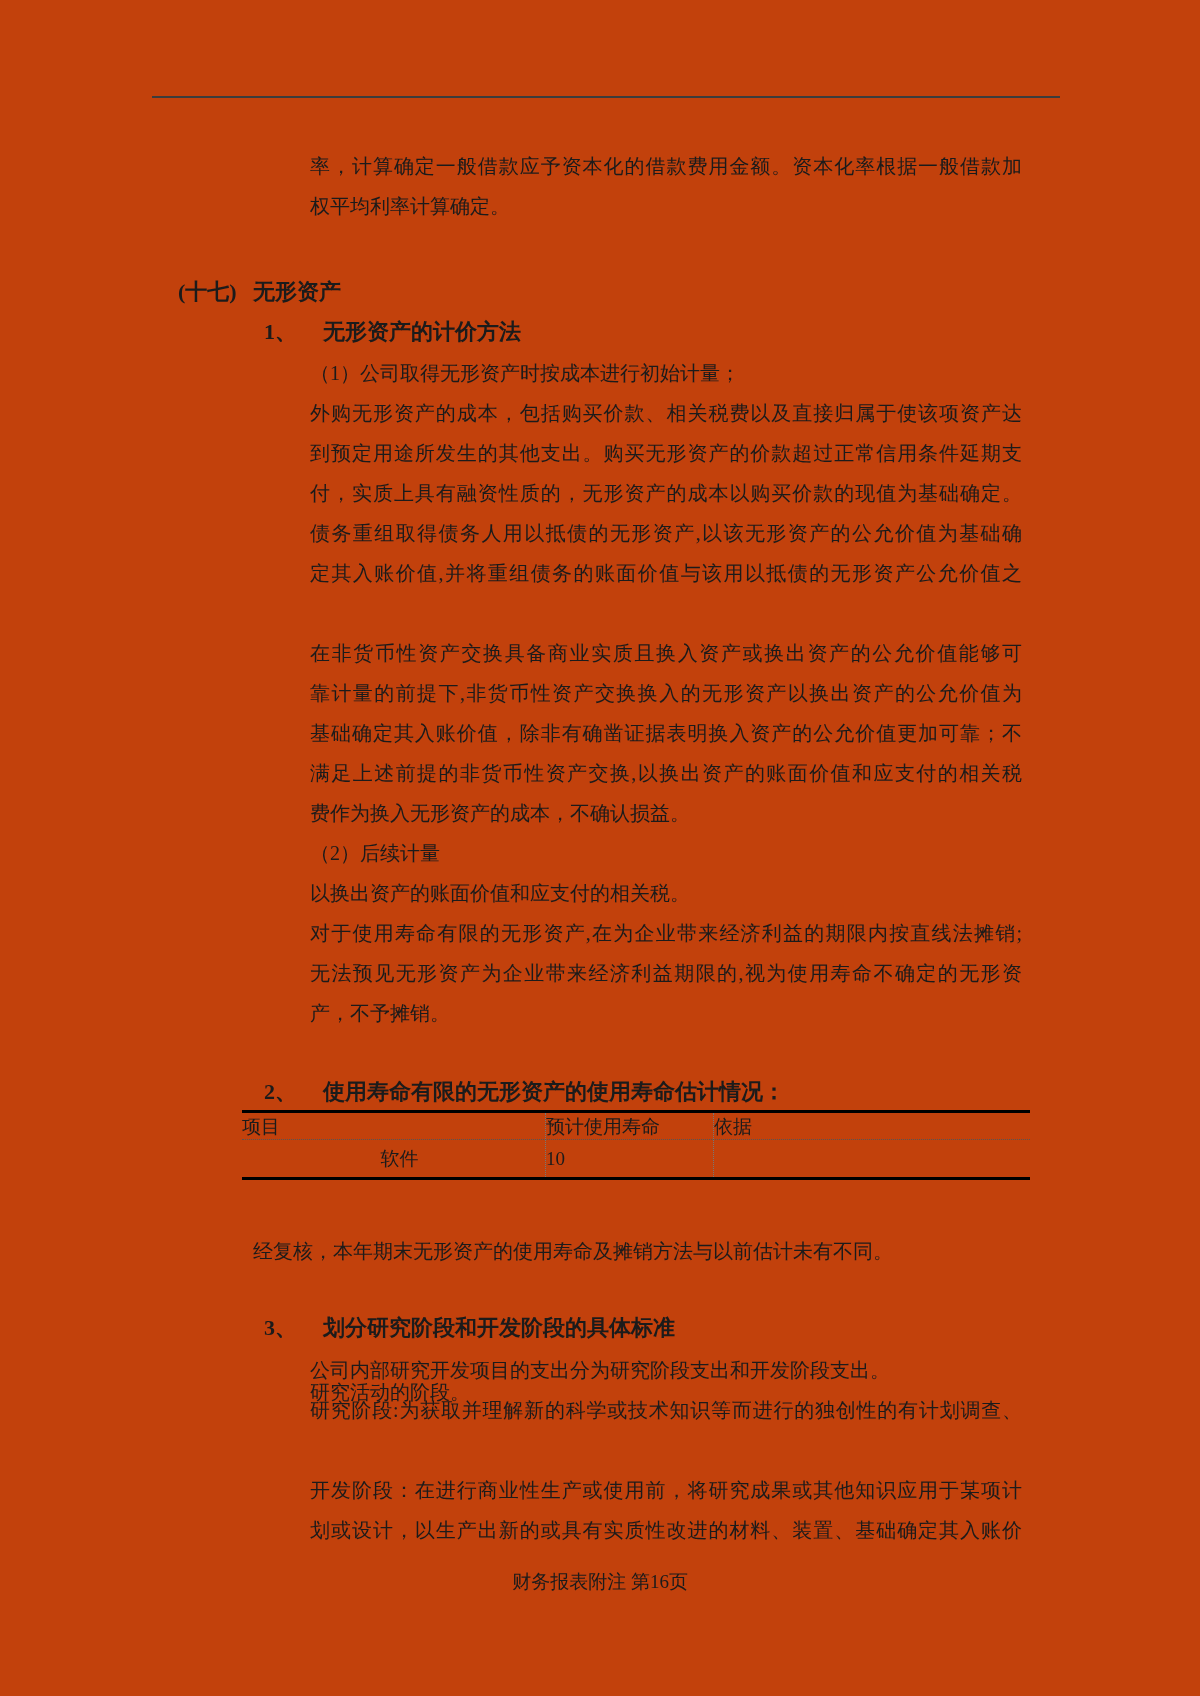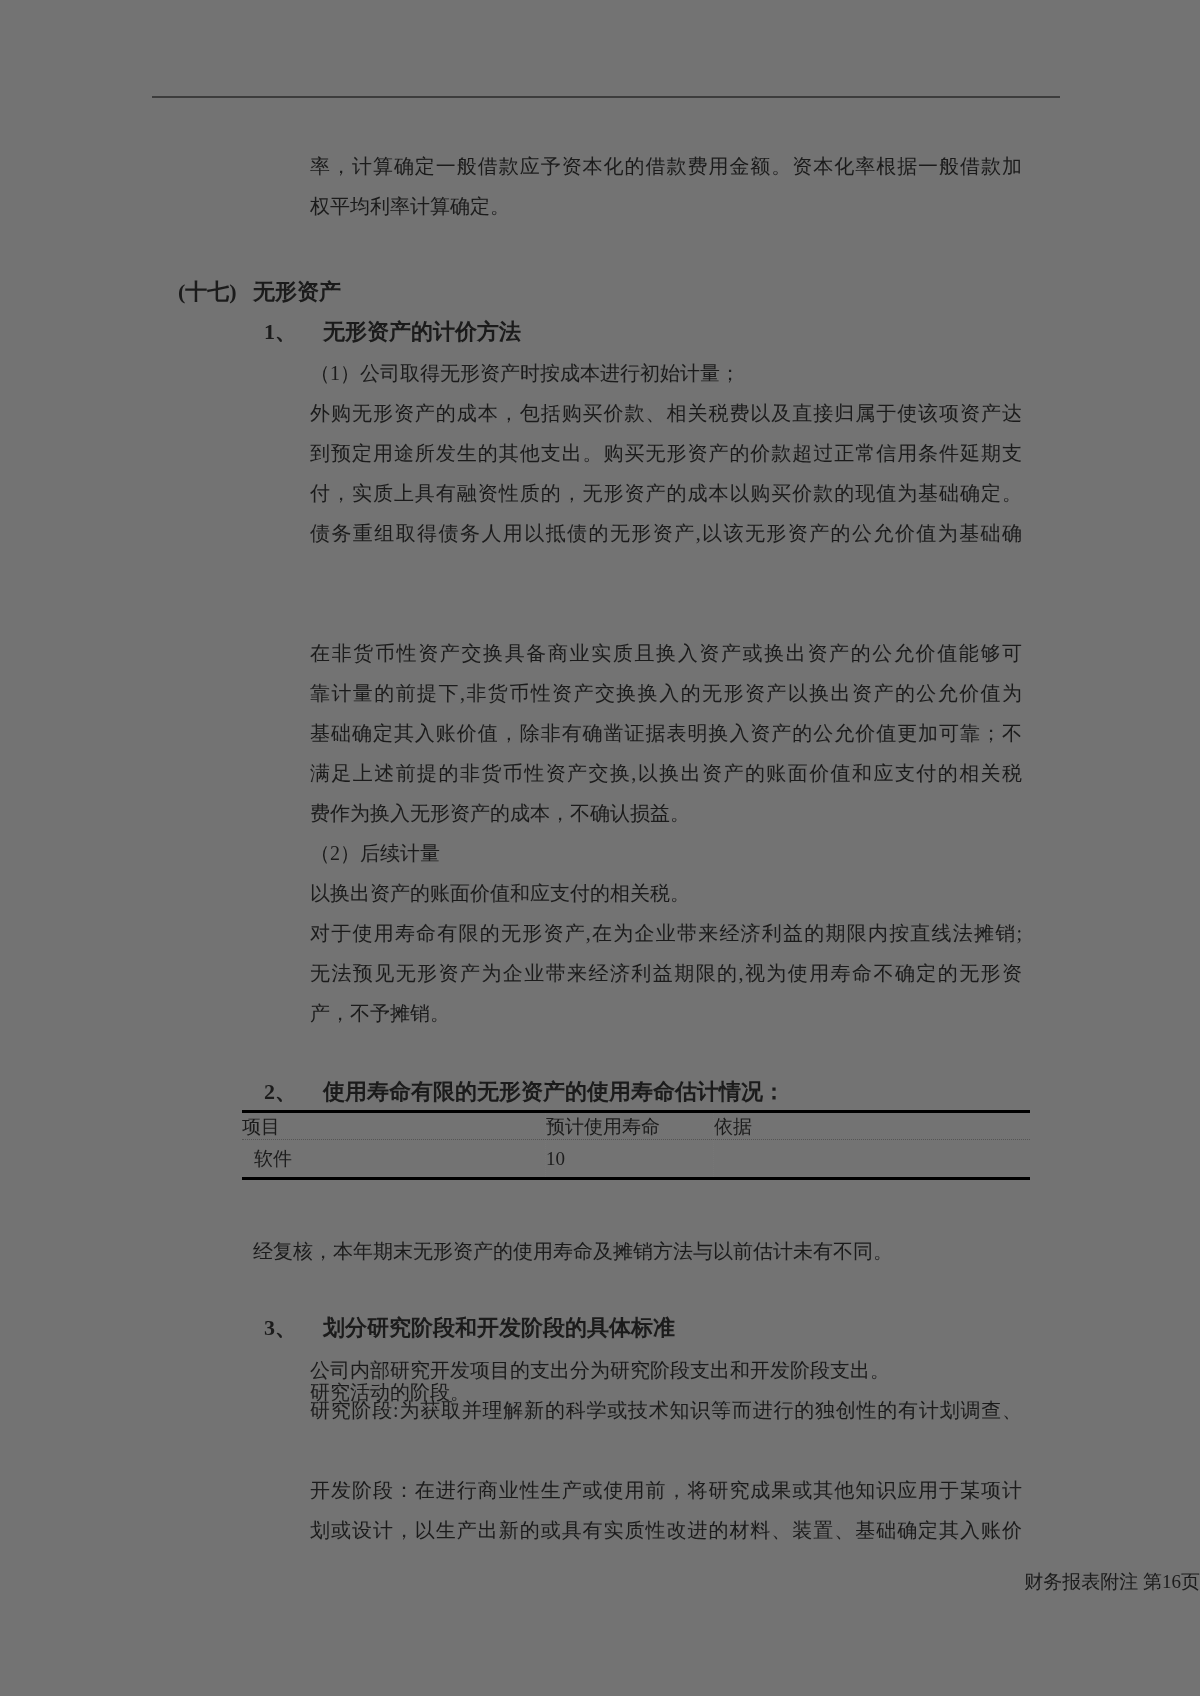--- a/index.html
+++ b/index.html
@@ -1,21 +1,21 @@
 <!DOCTYPE html>
 <html><head>
 <meta charset="utf-8">
 <style>
   * { box-sizing: border-box; margin: 0; padding: 0; }
   html, body { background: #ffffff; }
   .page {
     position: relative;
     width: 1200px;
     height: 1696px;
-    background: #737373;
+    background: #c2410c;
     font-family: "Liberation Serif", "DejaVu Serif", serif;
     color: #1b1b1b;
     overflow: hidden;
   }
   .header-rule {
     position: absolute;
     left: 152px; top: 96px;
     width: 908px; height: 2px;
     background: #3c3c3c;
   }
@@ -54,27 +54,27 @@
   }
   .trow { display: grid; grid-template-columns: 303px 168px 317px; }
   .trow.head {
     height: 27px; line-height: 27px;
     border-bottom: 1px dotted #555;
     font-size: 19px;
   }
   .trow.data { height: 37px; line-height: 37px; font-size: 19px; }
   .tc { overflow: hidden; }
   .tc.c2, .tc.c3 { border-left: 1px dotted #767676; }
-  .trow.data .tc.c1 { text-align: left; padding-left: 12px; }
+  .trow.data .tc.c1 { text-align: center; padding-left: 12px; }
   .footer {
     position: absolute;
     left: 0; top: 1562px;
     width: 1200px; height: 40px;
     line-height: 40px;
-    text-align: right;
+    text-align: center;
     font-size: 19px;
   }
 </style>
 </head>
 <body>
 
 <div class="page">
 
   <div class="header-rule"></div>
 
@@ -87,20 +87,21 @@
 
   <div class="heading" style="left:264px; top:312px">
     <span class="hnum">1、</span><span>无形资产的计价方法</span>
   </div>
 
   <div class="line" style="top:353px">（1）公司取得无形资产时按成本进行初始计量；</div>
   <div class="line jl" style="top:393px">外购无形资产的成本，包括购买价款、相关税费以及直接归属于使该项资产达</div>
   <div class="line jl" style="top:433px">到预定用途所发生的其他支出。购买无形资产的价款超过正常信用条件延期支</div>
   <div class="line jl" style="top:473px">付，实质上具有融资性质的，无形资产的成本以购买价款的现值为基础确定。</div>
   <div class="line jl" style="top:513px">债务重组取得债务人用以抵债的无形资产,以该无形资产的公允价值为基础确</div>
+  <div class="line jl" style="top:553px">定其入账价值,并将重组债务的账面价值与该用以抵债的无形资产公允价值之</div>
   <div class="line jl" style="top:633px">在非货币性资产交换具备商业实质且换入资产或换出资产的公允价值能够可</div>
   <div class="line jl" style="top:673px">靠计量的前提下,非货币性资产交换换入的无形资产以换出资产的公允价值为</div>
   <div class="line jl" style="top:713px">基础确定其入账价值，除非有确凿证据表明换入资产的公允价值更加可靠；不</div>
   <div class="line jl" style="top:753px">满足上述前提的非货币性资产交换,以换出资产的账面价值和应支付的相关税</div>
   <div class="line" style="top:793px">费作为换入无形资产的成本，不确认损益。</div>
   <div class="line" style="top:833px">（2）后续计量</div>
   <div class="line" style="top:873px">以换出资产的账面价值和应支付的相关税。</div>
   <div class="line jl" style="top:913px">对于使用寿命有限的无形资产,在为企业带来经济利益的期限内按直线法摊销;</div>
   <div class="line jl" style="top:953px">无法预见无形资产为企业带来经济利益期限的,视为使用寿命不确定的无形资</div>
   <div class="line" style="top:993px">产，不予摊销。</div>

